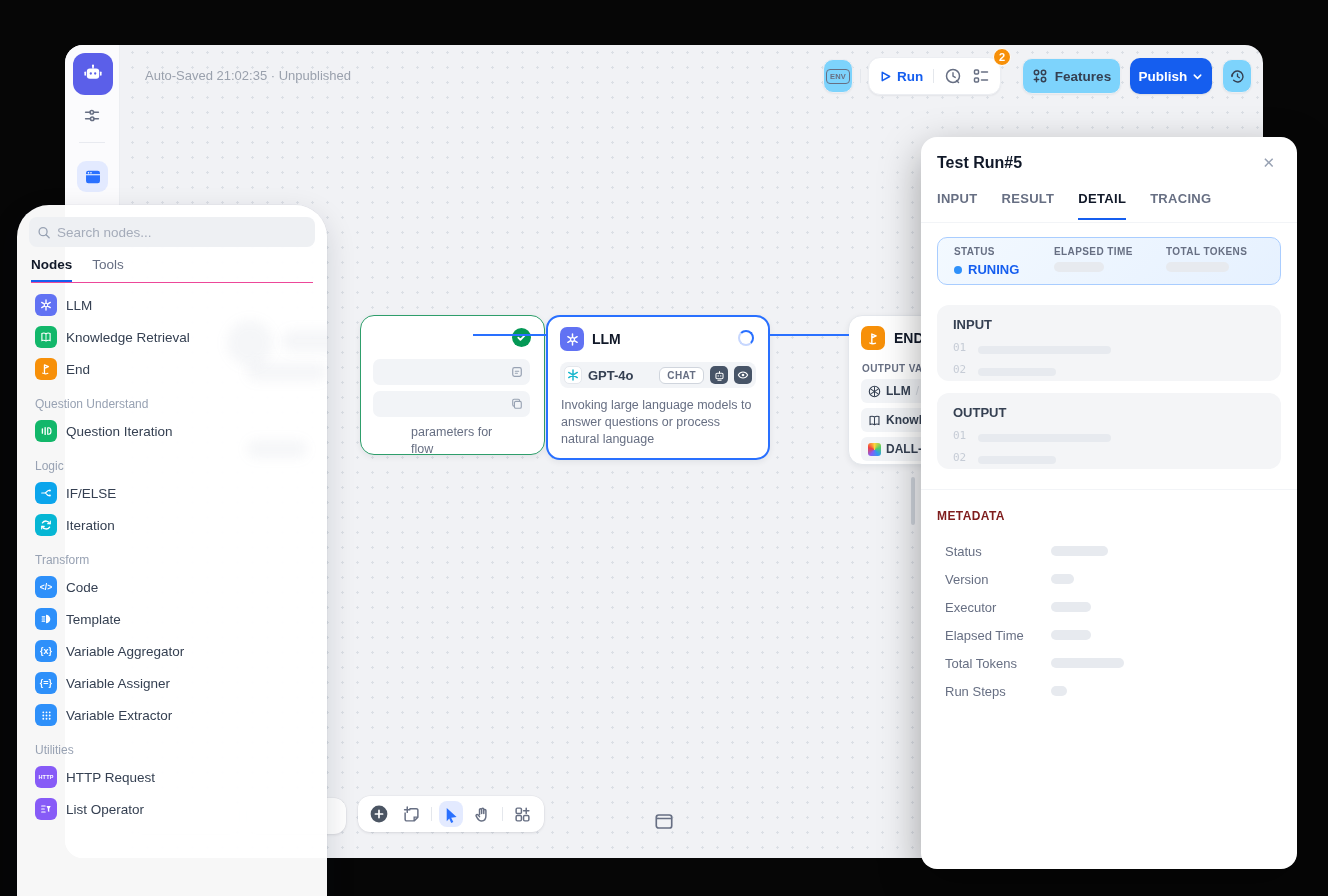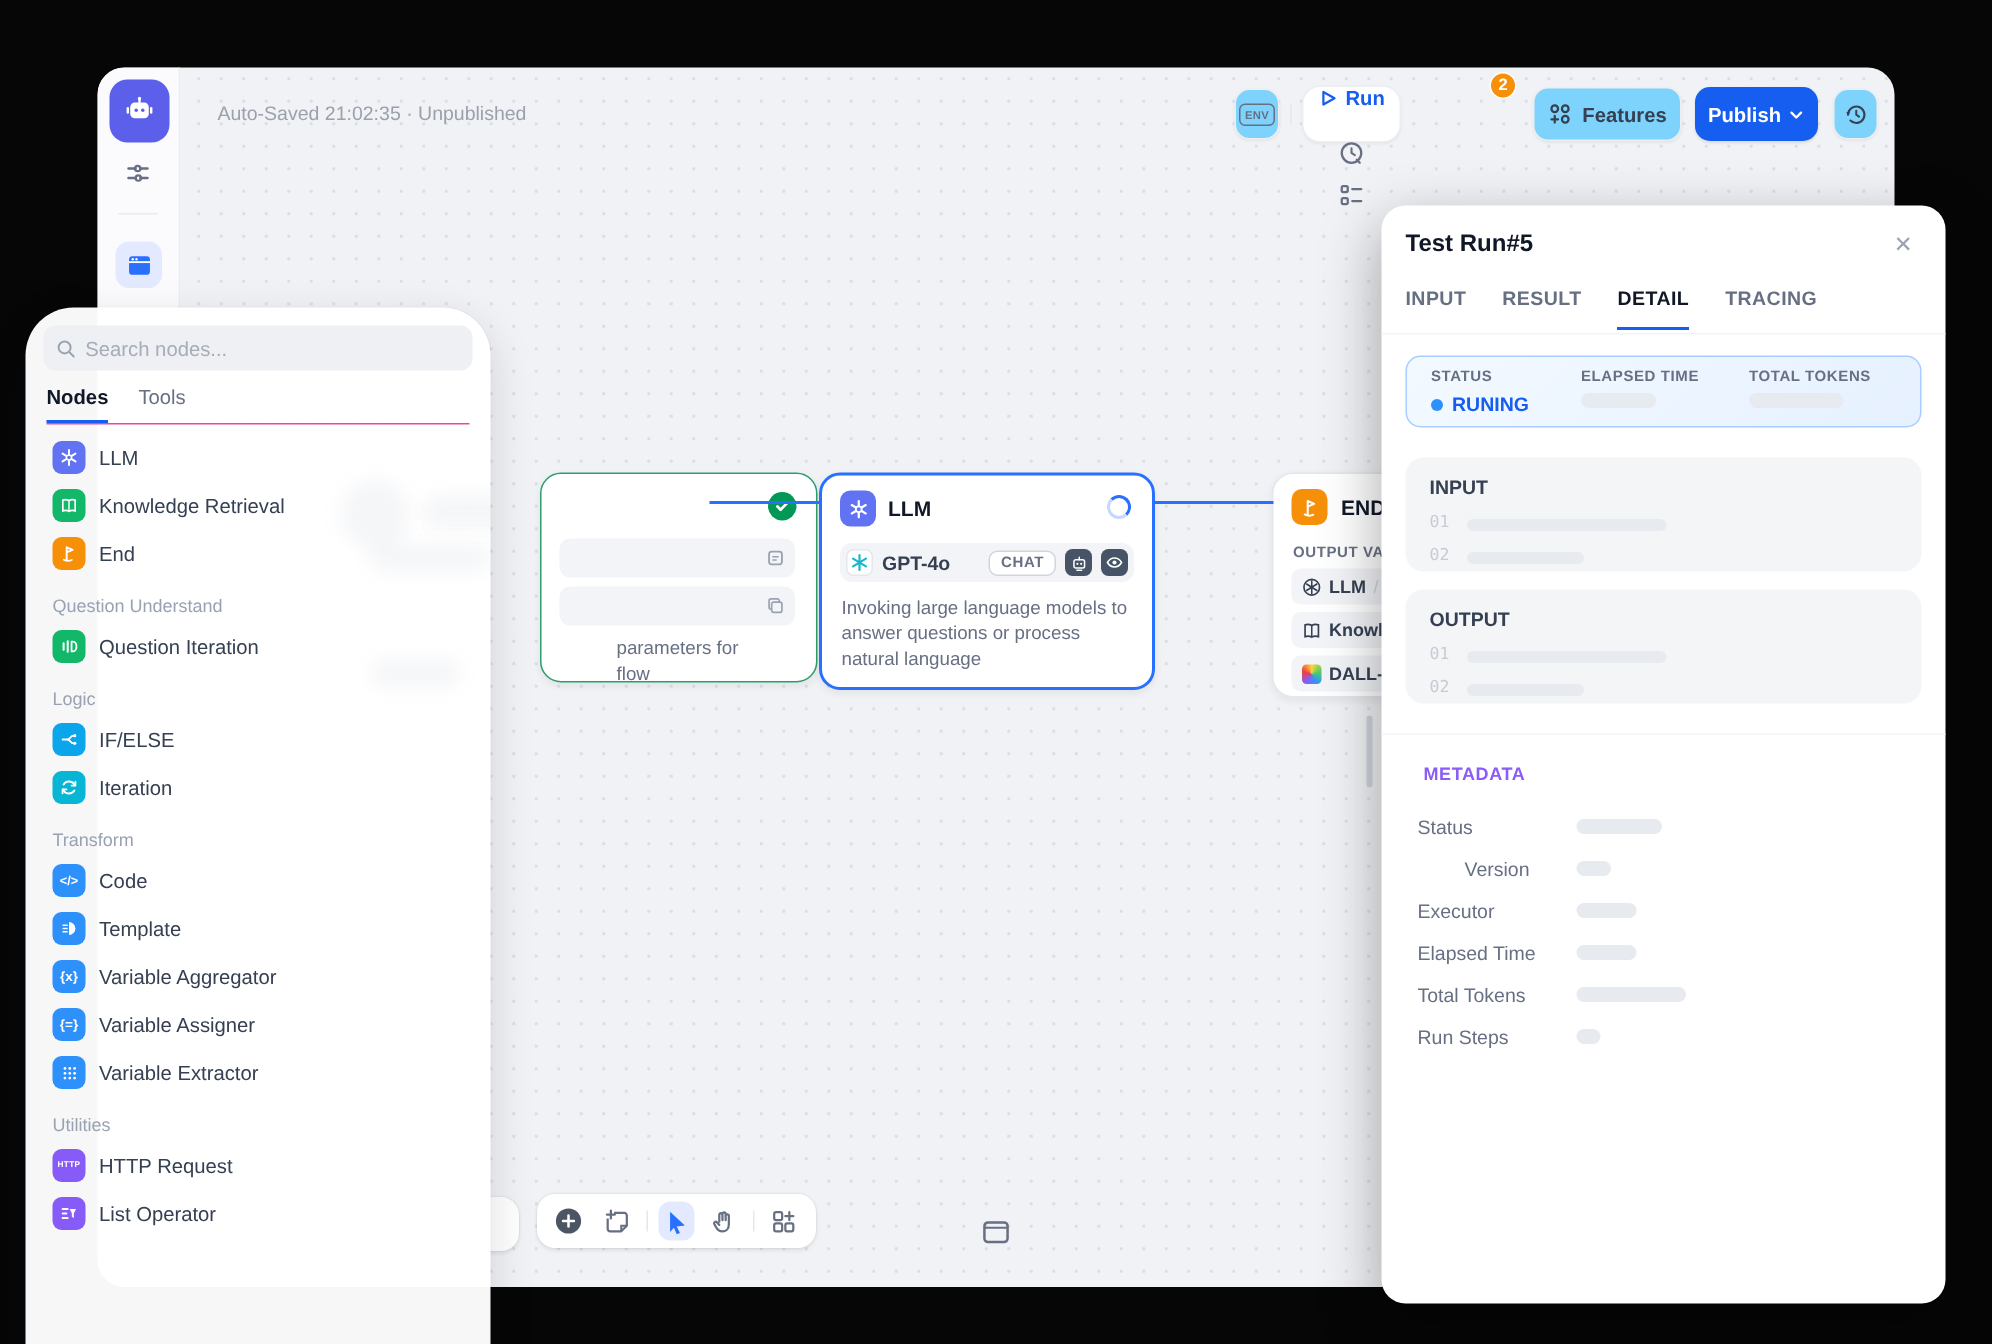--- a/index.html
+++ b/index.html
@@ -15,21 +15,21 @@
   
   .rail { position:absolute; left:0; top:0; width:55px; height:100%; background:#fbfbfd; border-right:1px solid #eceef2; }
   .app-tile { position:absolute; left:8px; top:8px; width:40px; height:42px; background:#5b5fe9; border-radius:12px; display:flex; align-items:center; justify-content:center; }
   .rail-ic { position:absolute; left:50%; transform:translateX(-50%); color:#676f83; display:flex; align-items:center; justify-content:center; }
   .rail-divider { position:absolute; left:14px; top:97px; width:26px; height:1px; background:#e8eaf0; }
   .rail-sel { position:absolute; left:12px; top:116px; width:31px; height:31px; background:#e3eaff; border-radius:9px; display:flex; align-items:center; justify-content:center; }
 
   
   .autosave { position:absolute; left:80px; top:23px; font-size:13px; color:#9aa1ad; }
   .tbtn { position:absolute; background:#7dd3fc; border:0.5px solid #eceef2; box-shadow:0 1px 2px rgba(16,24,40,.06); border-radius:10px; display:flex; align-items:center; justify-content:center; color:#676f83; }
-  .run-group { position:absolute; left:803px; top:12px; height:38px; background:#fff; border:0.5px solid #eceef2; box-shadow:0 1px 2px rgba(16,24,40,.06); border-radius:12px; display:flex; align-items:center; padding:0 10px; gap:10px;flex-direction:column; }
+  .run-group { position:absolute; left:803px; top:12px; height:38px; background:#fff; border:0.5px solid #eceef2; box-shadow:0 1px 2px rgba(16,24,40,.06); border-radius:12px; display:flex; align-items:center; padding:0 10px; gap:10px; }
   .run-lbl { color:#155eef; font-size:13.5px; font-weight:600; display:flex; align-items:center; gap:5px; }
   .vdiv { width:1px; height:14px; background:#e4e7ec; }
   .badge2 { position:absolute; left:928px; top:3px; width:18px; height:18px; background:#f79009; border-radius:50%; color:#fff; font-size:11px; font-weight:700; display:flex; align-items:center; justify-content:center; z-index:3; border:1.5px solid #fff; }
   .features-btn { left:957px; top:13px; width:99px; height:36px; gap:7px; font-size:13.5px; font-weight:600; color:#354052; }
   .publish-btn { position:absolute; left:1065px; top:13px; width:82px; height:36px; background:#155eef; border-radius:10px; color:#fff; font-size:13.5px; font-weight:600; display:flex; align-items:center; justify-content:center; gap:5px; box-shadow:0 1px 2px rgba(16,24,40,.1); }
   .env-badge { border:1.4px solid #676f83; border-radius:4px; font-size:7.5px; font-weight:800; padding:2px 2.5px; letter-spacing:.2px; }
 
   
   .node { position:absolute; background:#fff; border-radius:14px; box-shadow:0 2px 6px rgba(16,24,40,.07); }
   .edge { position:absolute; height:2px; background:#2970ff; z-index:1; }
@@ -523,28 +523,28 @@
           <span class="skel" style="width:133px; height:8px;"></span>
         </div>
       <div class="io-row">
           <span class="io-num">02</span>
           <span class="skel" style="width:78px; height:8px;"></span>
         </div>
     </div>
 
     <div style="position:absolute; left:0; right:0; top:352px; height:1px; background:#f2f4f7;"></div>
 
-    <div style="position:absolute; left:28px; top:372px; font-size:12px; font-weight:600; letter-spacing:.4px; color:#8b5cf6;">METADATA</div>
+    <div style="position:absolute; left:16px; top:372px; font-size:12px; font-weight:600; letter-spacing:.4px; color:#7f1d1d;">METADATA</div>
 
     <div style="position:absolute; left:24px; top:400px; right:16px;">
       <div style="display:flex; align-items:center; height:28px;">
           <span class="meta-label" style="width:106px;">Status</span>
           <span class="skel" style="width:57px;"></span>
         </div>
-      <div style="display:flex; align-items:center; height:28px;text-align:center;">
+      <div style="display:flex; align-items:center; height:28px;">
           <span class="meta-label" style="width:106px;">Version</span>
           <span class="skel" style="width:23px;"></span>
         </div>
       <div style="display:flex; align-items:center; height:28px;">
           <span class="meta-label" style="width:106px;">Executor</span>
           <span class="skel" style="width:40px;"></span>
         </div>
       <div style="display:flex; align-items:center; height:28px;">
           <span class="meta-label" style="width:106px;">Elapsed Time</span>
           <span class="skel" style="width:40px;"></span>

